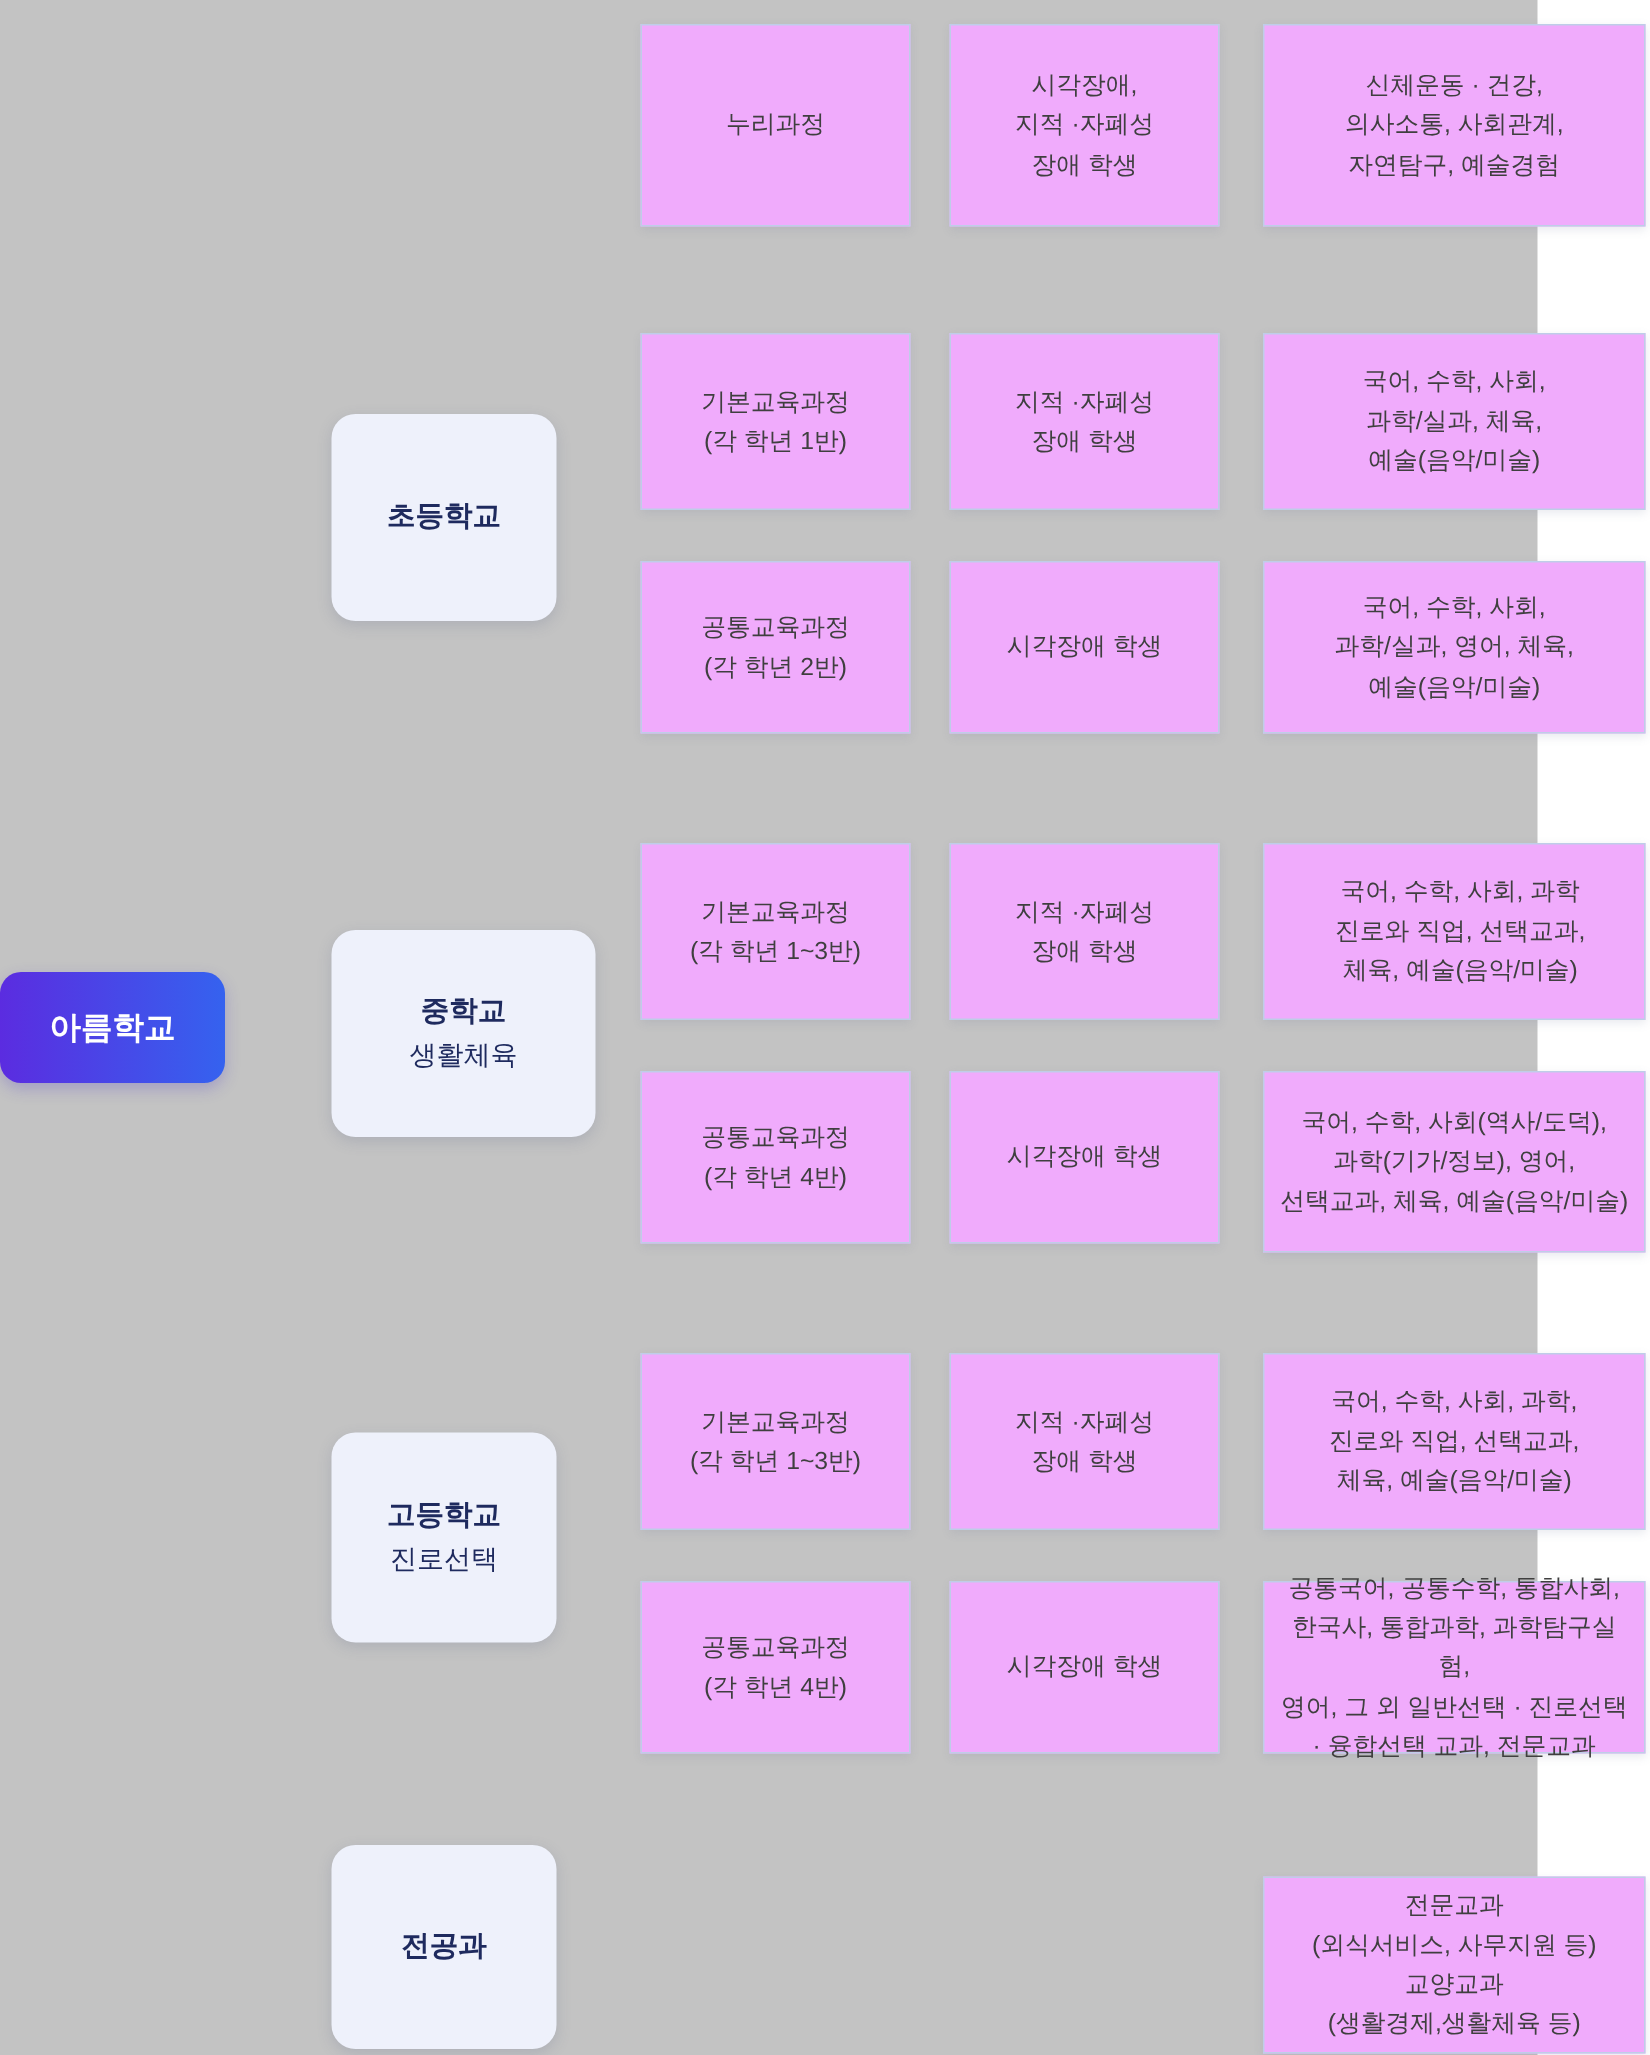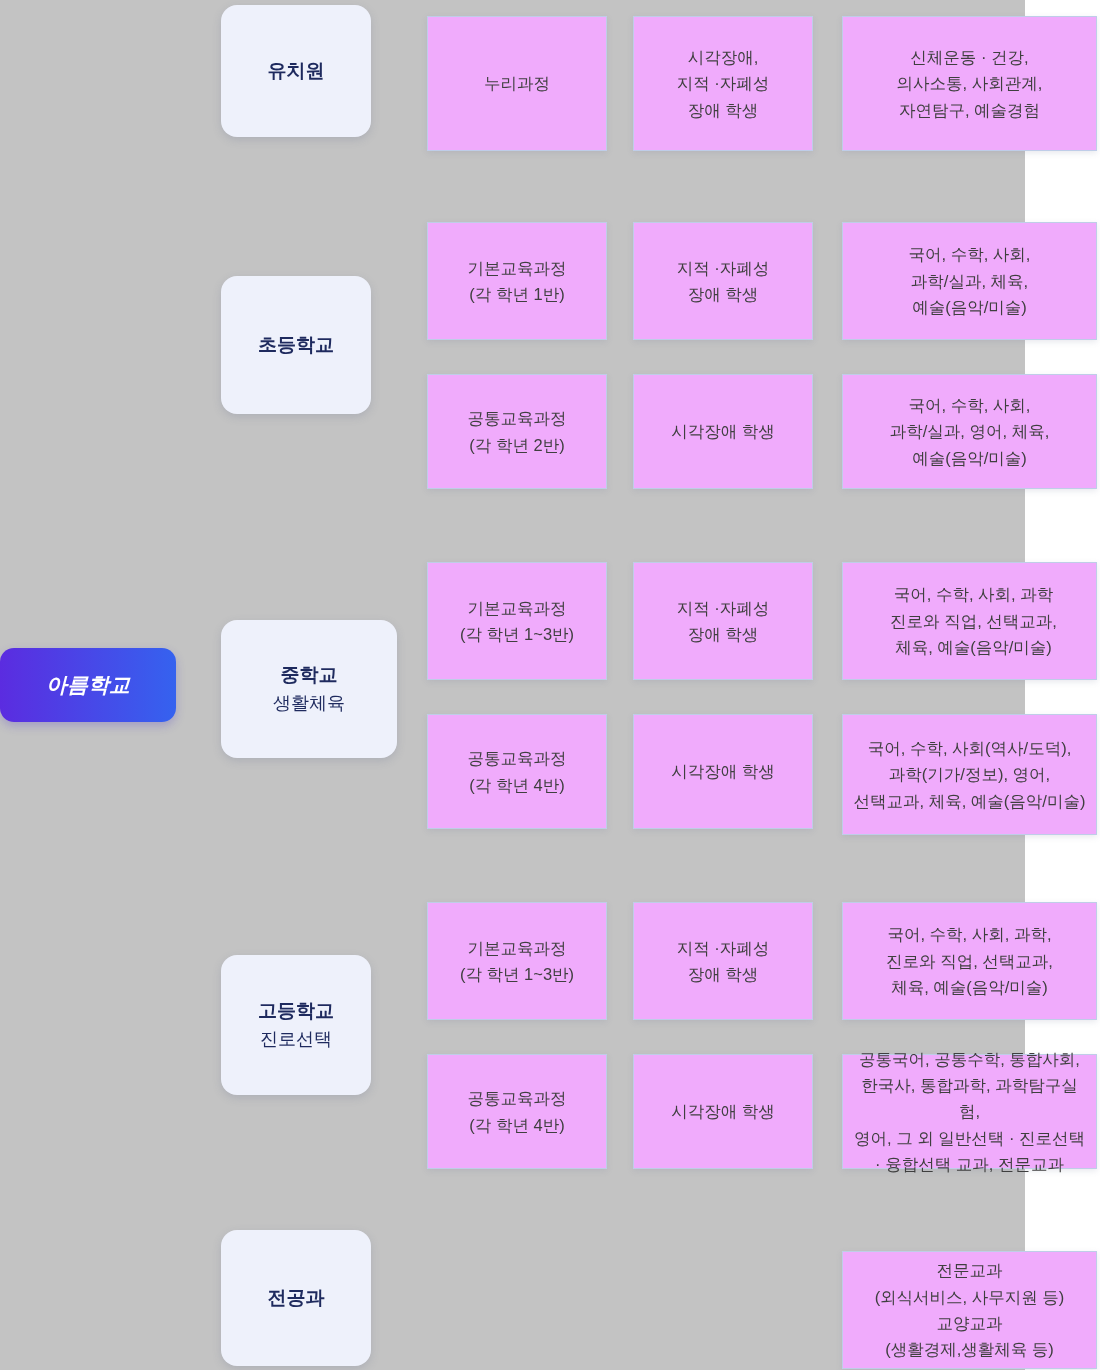--- a/index.html
+++ b/index.html
@@ -17,42 +17,37 @@
     margin-top:12px;
   }
   .card-level {
     background:#eef1fb; border-radius:16px; color:#1e2a5e;
     flex-direction:column; font-size:19px; line-height:1.5;
     box-shadow:0 3px 9px rgba(100,110,140,0.22);
   }
   .level-title { font-weight:700; }
   .level-sub { font-weight:400; font-size:18px; }
   .root-node {
-    position:absolute; left:0; top:648px; width:176px; height:74px;
+    position:absolute; left:0; top:648px; width:150px; height:74px;
     border-radius:14px; background:linear-gradient(90deg,#5b2ce0,#3562ef);
     color:#ffffff; font-weight:700; font-size:21px;
     display:flex; align-items:center; justify-content:center;
     box-shadow:0 4px 10px rgba(80,60,200,0.28);
-    font-style:italic;
   }
 </style>
 </head>
 <body>
 
 <div class="canvas">
   <div class="panel"></div>
 
   <div class="root-node">
     <span>아름학교</span>
   </div>
 
-  <div class="card card-level" style="left:221px; top:5px; width:150px; height:132px;">
-    <span class="level-title">유치원</span>
-    <span class="level-sub"></span>
-  </div>
   <div class="card card-level" style="left:221px; top:276px; width:150px; height:138px;">
     <span class="level-title">초등학교</span>
     <span class="level-sub"></span>
   </div>
   <div class="card card-level" style="left:221px; top:620px; width:176px; height:138px;">
     <span class="level-title">중학교</span>
     <span class="level-sub">생활체육</span>
   </div>
   <div class="card card-level" style="left:221px; top:955px; width:150px; height:140px;">
     <span class="level-title">고등학교</span>

